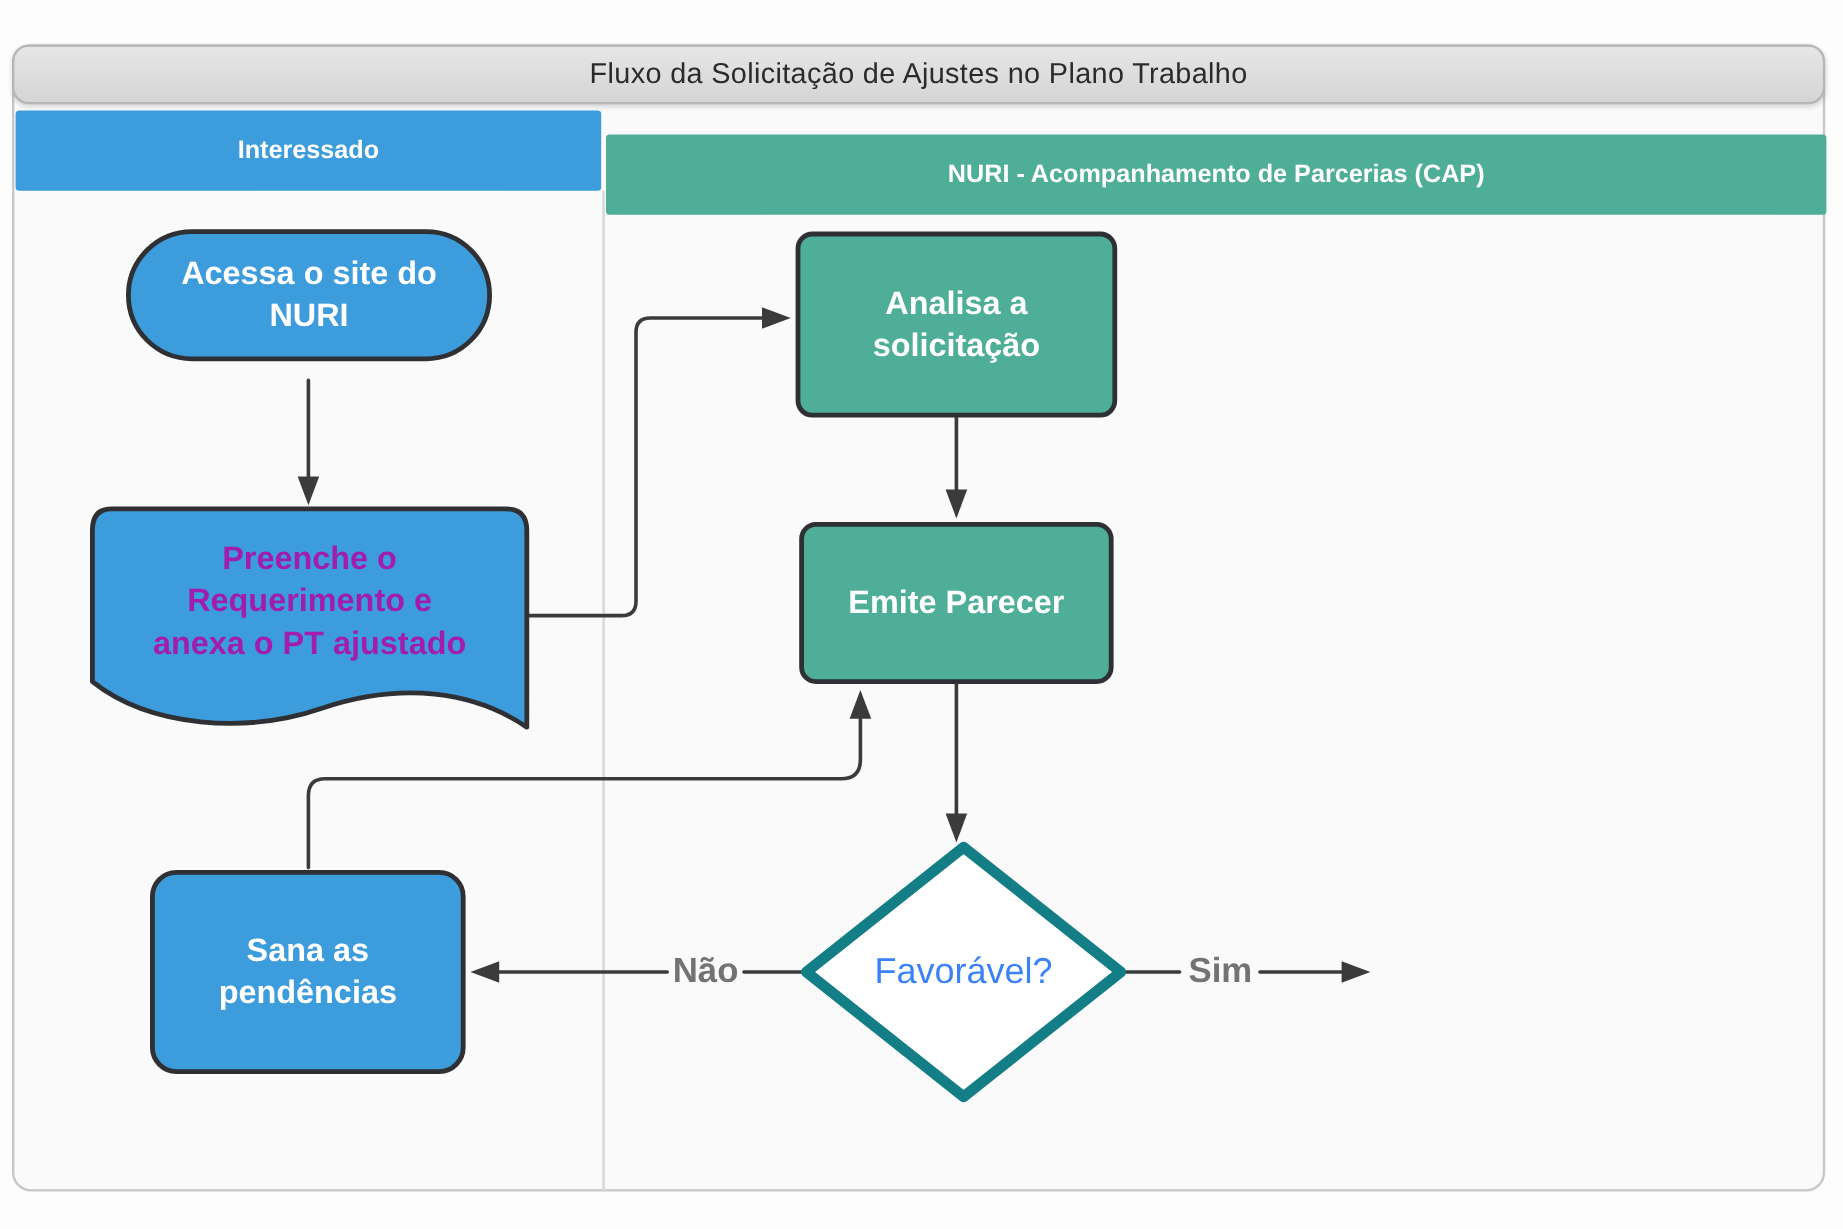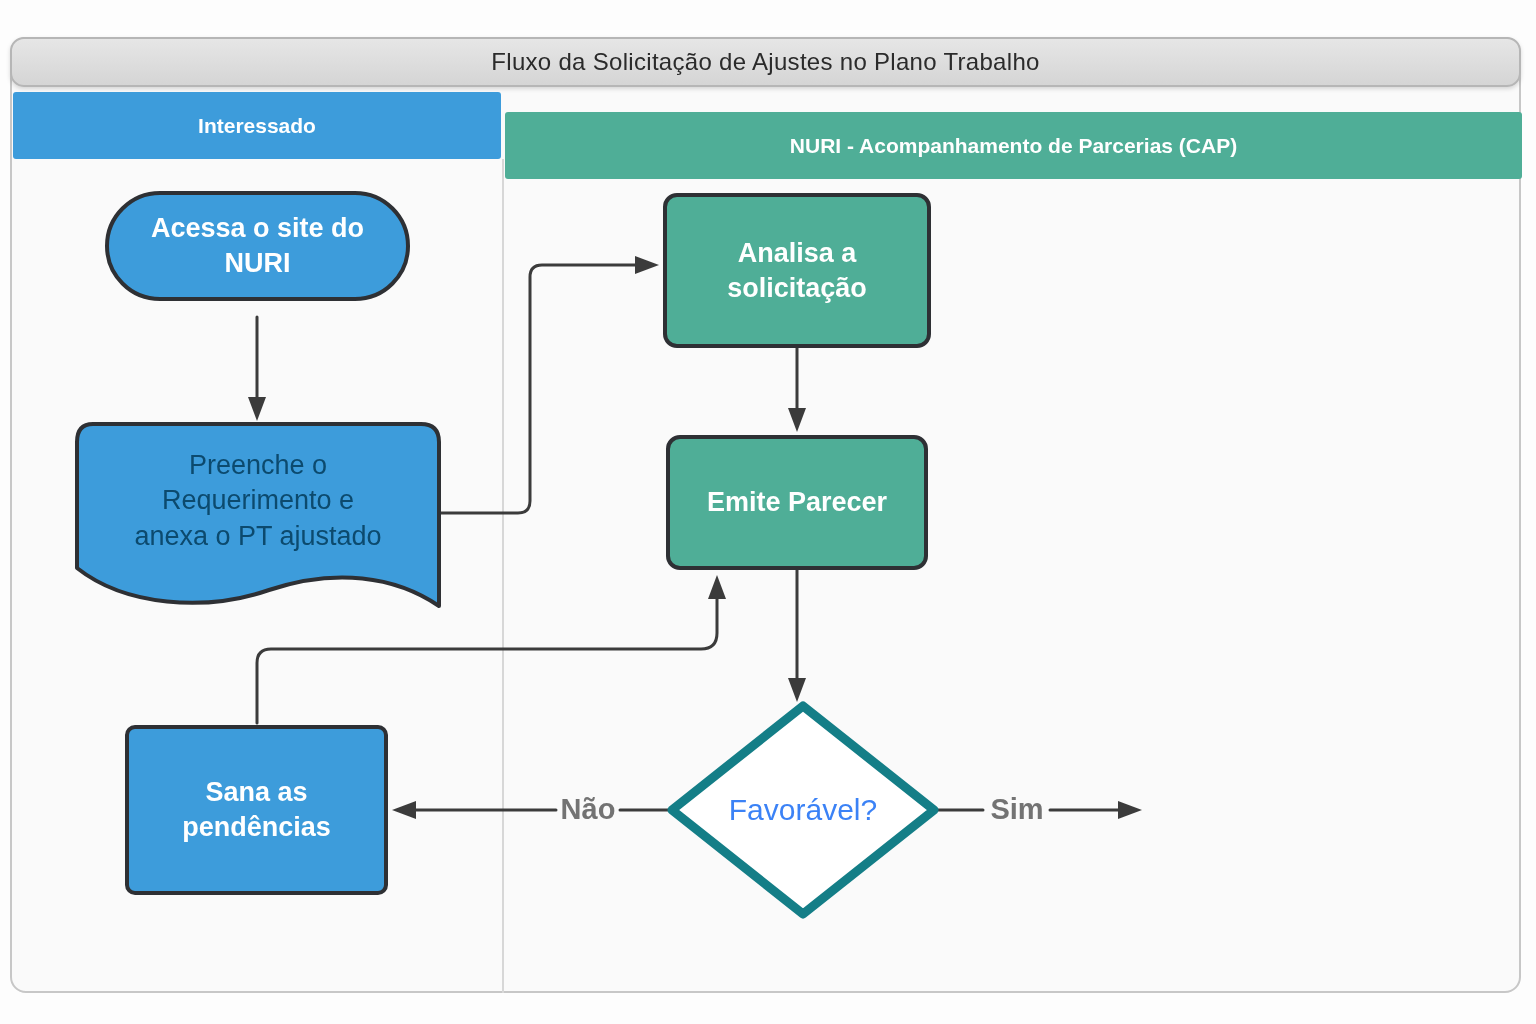--- a/index.html
+++ b/index.html
@@ -30,29 +30,29 @@
   .node { position:absolute; display:flex; align-items:center; justify-content:center;
           text-align:center; color:#fff; font-weight:700; font-size:27px; line-height:1.28;
           white-space:pre-line; }
   .blue-fill { background:#3d9cdb; }
   .teal-fill { background:#4fae97; }
   .bordered  { border:4px solid #2e3034; }
 
   #node-acessa      { left:105px;  top:191px; width:305px; height:110px; border-radius:63px;align-items:center; }
   #node-analisa     { left:663px;  top:193px; width:268px; height:155px; border-radius:14px; }
   #node-emite       { left:666px;  top:435px; width:262px; height:135px; border-radius:14px; }
-  #node-sana        { left:125px;  top:725px; width:263px; height:170px; border-radius:10px; }
+  #node-sana        { left:125px;  top:725px; width:263px; height:170px; border-radius:22px; }
   #node-providencia { left:1145px; top:733px; width:345px; height:145px; border-radius:72px; }
 
   
   #node-preenche { position:absolute; left:73px; top:420px; width:370px; height:196px; }
   #node-preenche svg { position:absolute; left:0; top:0; overflow:visible; }
   .doc-label { position:absolute; left:0; right:0; top:14px; bottom:48px;
                display:flex; align-items:center; justify-content:center; text-align:center;
-               color:#0c4a6e; font-weight:400; font-size:27px; line-height:1.3; white-space:pre-line; }
+               color:#a21caf; font-weight:700; font-size:27px; line-height:1.3; white-space:pre-line; }
 
   
   #node-favoravel { position:absolute; left:664px; top:698px; width:278px; height:224px; }
   #node-favoravel svg { position:absolute; left:0; top:0; overflow:visible; }
   .decision-label { position:absolute; inset:0; display:flex; align-items:center; justify-content:center;
                     color:#3b82f6; font-size:30px; font-weight:400; }
 
   
   .edges { position:absolute; left:0; top:0; pointer-events:none; }
 

